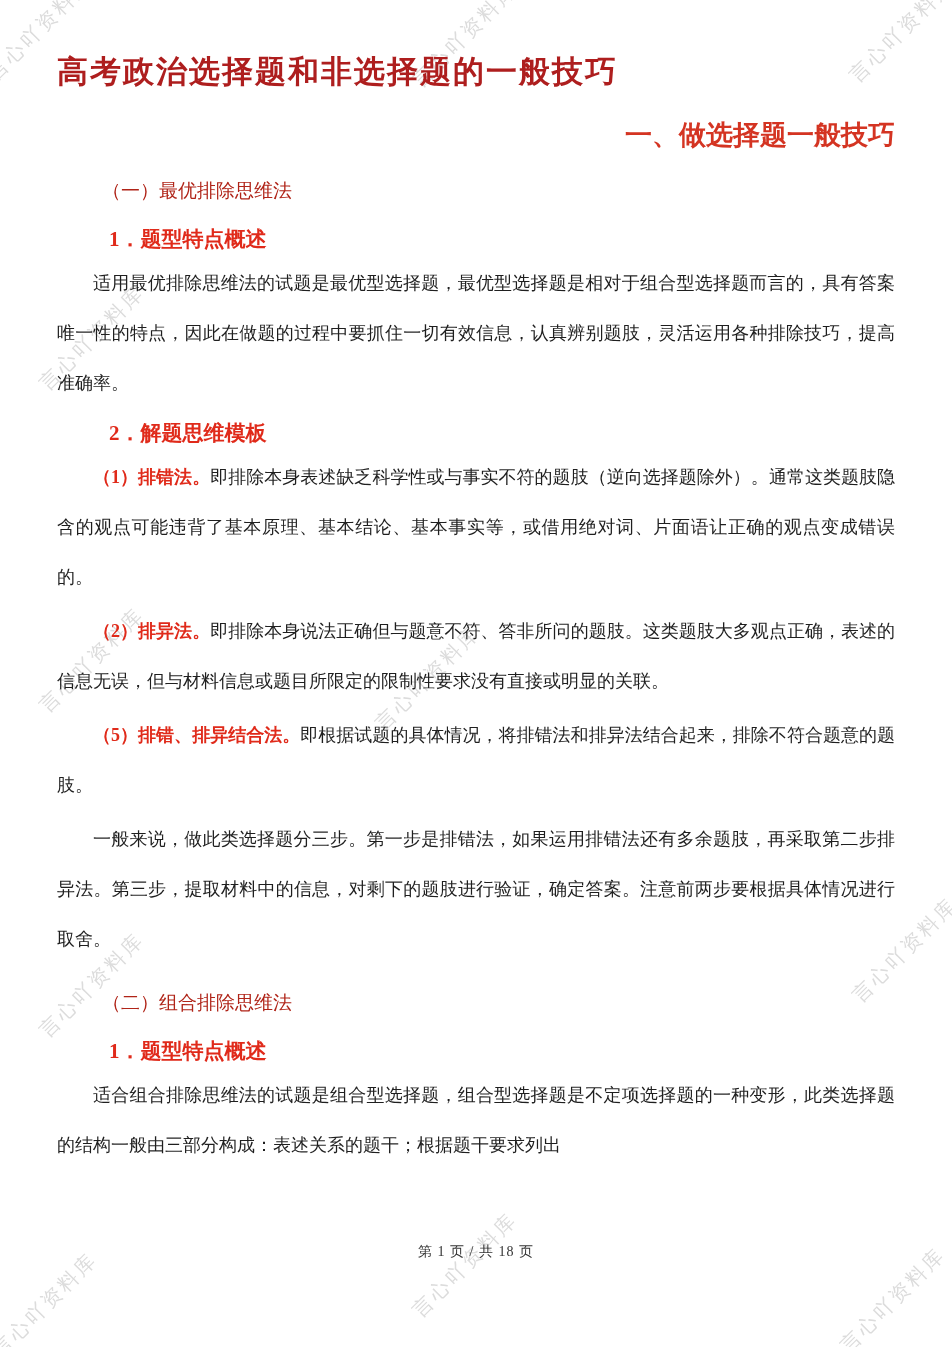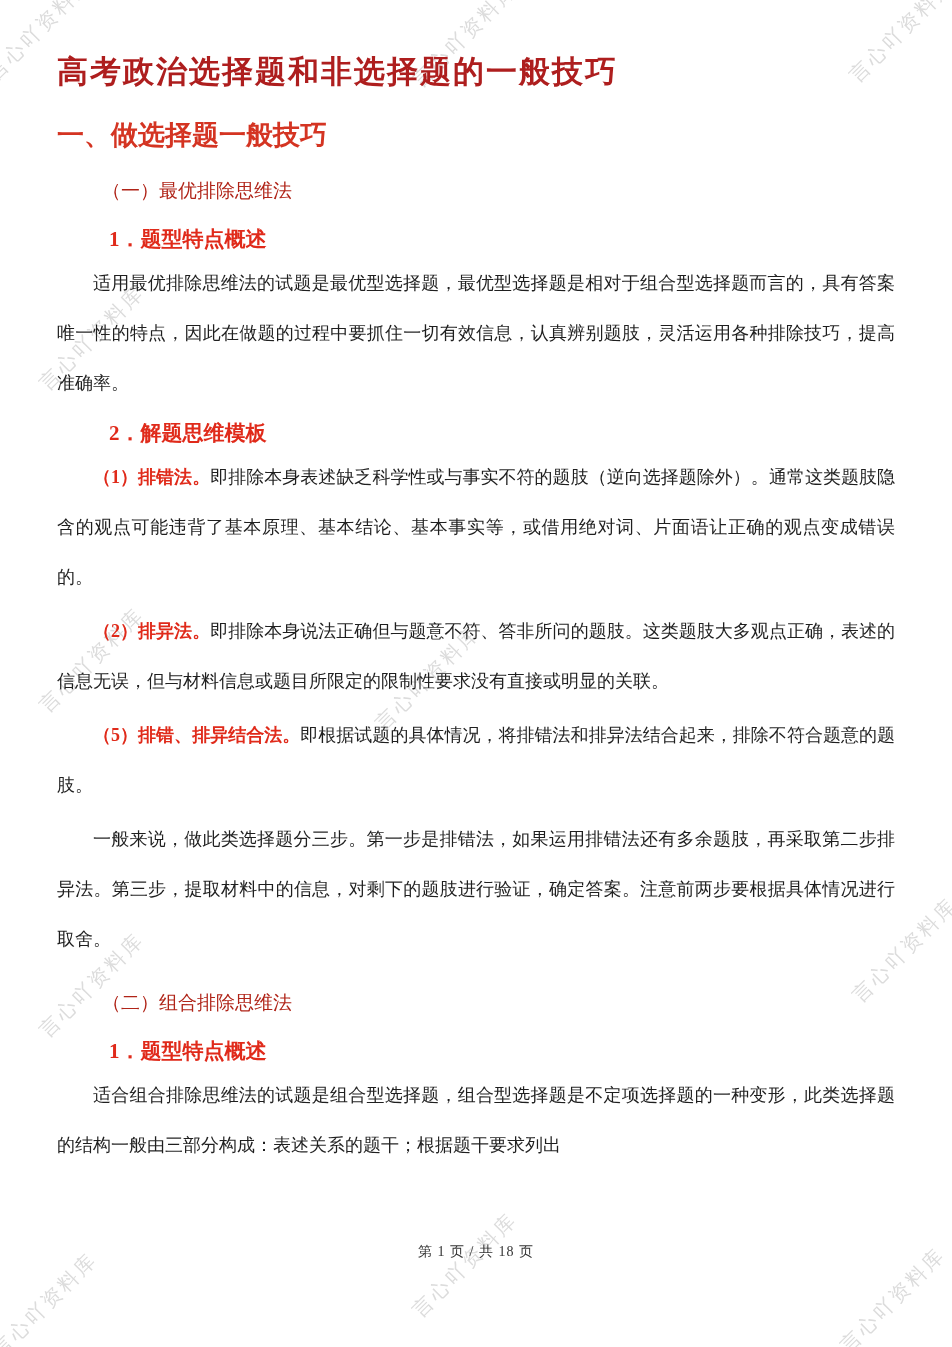--- a/index.html
+++ b/index.html
@@ -22,21 +22,21 @@
     margin-top: 50px;
     text-align: left;
     font-size: 31px;
     font-weight: 700;
     letter-spacing: 2px;
     color: var(--title, #ae1e1e);
     line-height: 44px;
   }
   .section-title {
     margin-top: 22px;
-    text-align: left;
+    text-align: right;
     font-size: 27px;
     font-weight: 700;
     font-family: "Liberation Sans", "DejaVu Sans", sans-serif;
     color: var(--section, #d43422);
     line-height: 38px;
   }
   .sub-heading {
     margin-top: 16px;
     margin-left: 45px;
     font-size: 19px;

